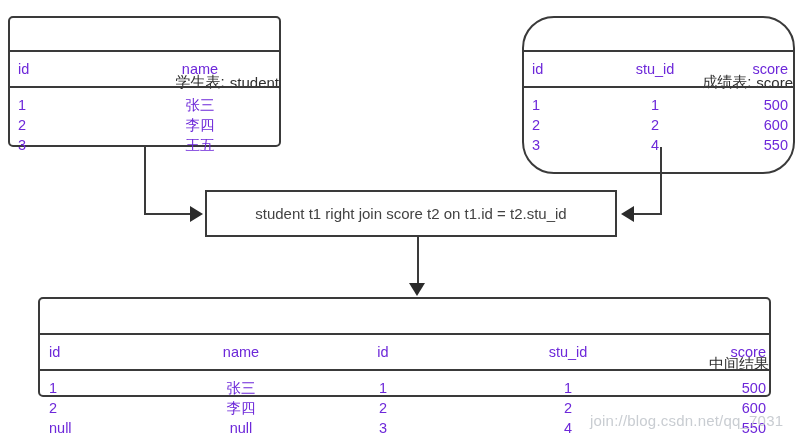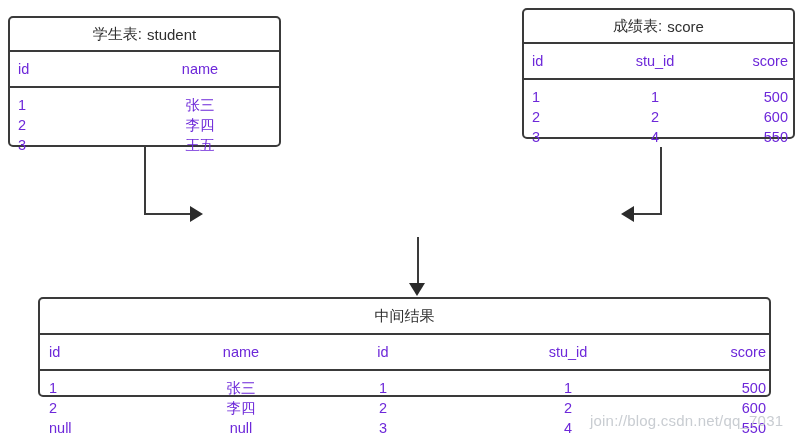--- a/index.html
+++ b/index.html
@@ -31,24 +31,25 @@
     right: 0;
     height: 0;
     border-top: 2px solid #3a3a3a;
   }
 
   .title-cell {
     position: absolute;
     left: 0; right: 0;
     display: flex;
     align-items: center;
-    justify-content: center;
+    justify-content: flex-end;
     font-size: 15px;
     color: #2f2f2f;
     white-space: nowrap;
+    margin-top: 48px;
   }
   .title-cell .t-label { font-weight: 400; }
   .title-cell .t-name  { font-weight: 400; }
 
   .cell {
     position: absolute;
     font-size: 14.5px;
     color: #6d28d9;
     white-space: nowrap;
     line-height: 1;
@@ -134,21 +135,21 @@
     <div class="cell l" style="left:8px; top:80px;">1</div>
     <div class="cell c" style="left:190px; top:80px;">张三</div>
 
     <div class="cell l" style="left:8px; top:100px;">2</div>
     <div class="cell c" style="left:190px; top:100px;">李四</div>
 
     <div class="cell l" style="left:8px; top:120px;">3</div>
     <div class="cell c" style="left:190px; top:120px;">王五</div>
   </div>
 
-  <div class="box" style="left:522px; top:8px; width:273px; height:131px;">
+  <div class="box" style="left:522px; top:16px; width:273px; height:158px;border-radius:32px;">
 
     <div class="title-cell" style="top:0; height:32px;">
       <span class="t-label">成绩表:</span>
       <span style="display:inline-block;width:5px;"></span>
       <span class="t-name">score</span>
     </div>
 
     <div class="row-div" style="top:32px;"></div>
 
     <div class="cell l" style="left:8px; top:44px;">id</div>
@@ -171,20 +172,23 @@
   </div>
 
   <div class="vline" style="left:144px; top:147px; height:67px;"></div>
   <div class="hline" style="left:144px; top:213px; width:47px;"></div>
   <div class="arrow right" style="left:190px; top:206px;"></div>
 
   <div class="vline" style="left:660px; top:147px; height:67px;"></div>
   <div class="hline" style="left:633px; top:213px; width:29px;"></div>
   <div class="arrow left" style="left:621px; top:206px;"></div>
 
+  <div class="sqlbox" style="left:205px; top:190px; width:412px; height:47px;">
+    <span>student t1 right join score t2 on t1.id = t2.stu_id</span>
+  </div>
 
   <div class="vline" style="left:417px; top:237px; height:47px;"></div>
   <div class="arrow down" style="left:409px; top:283px;"></div>
 
   <div class="box" style="left:38px; top:297px; width:733px; height:100px;">
 
     <div class="title-cell" style="top:0; height:34px;">
       <span>中间结果</span>
     </div>
 

